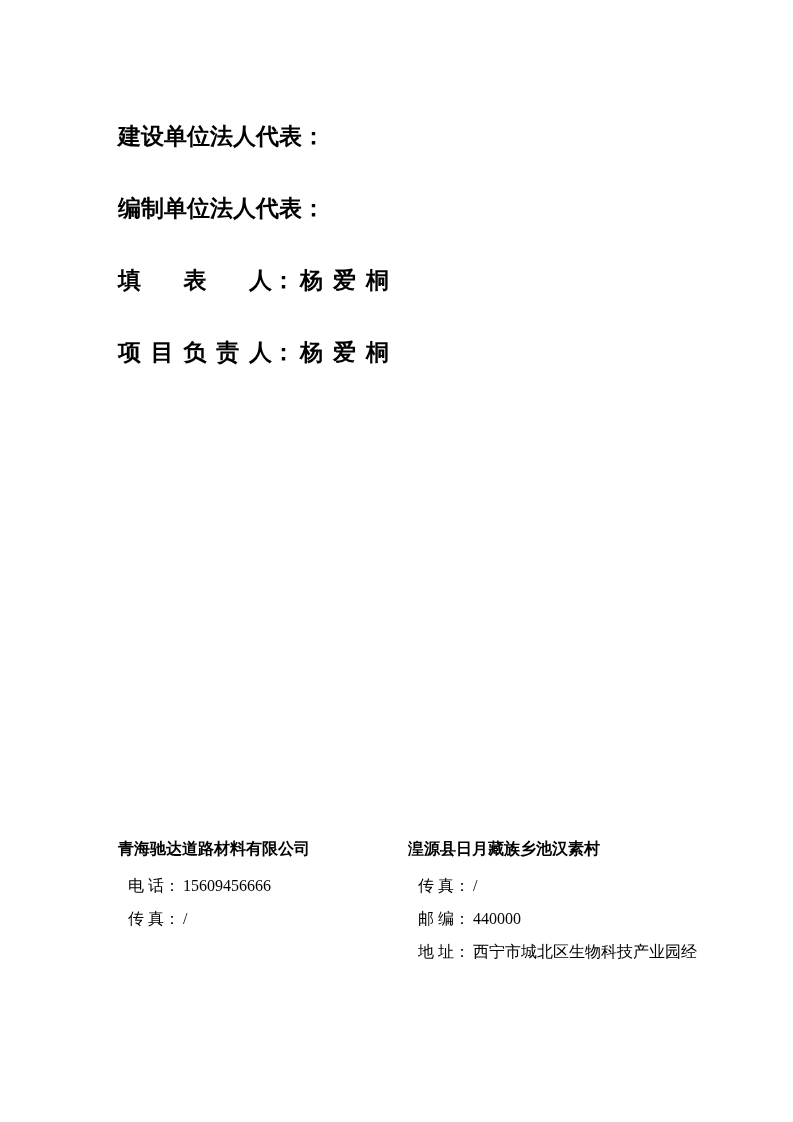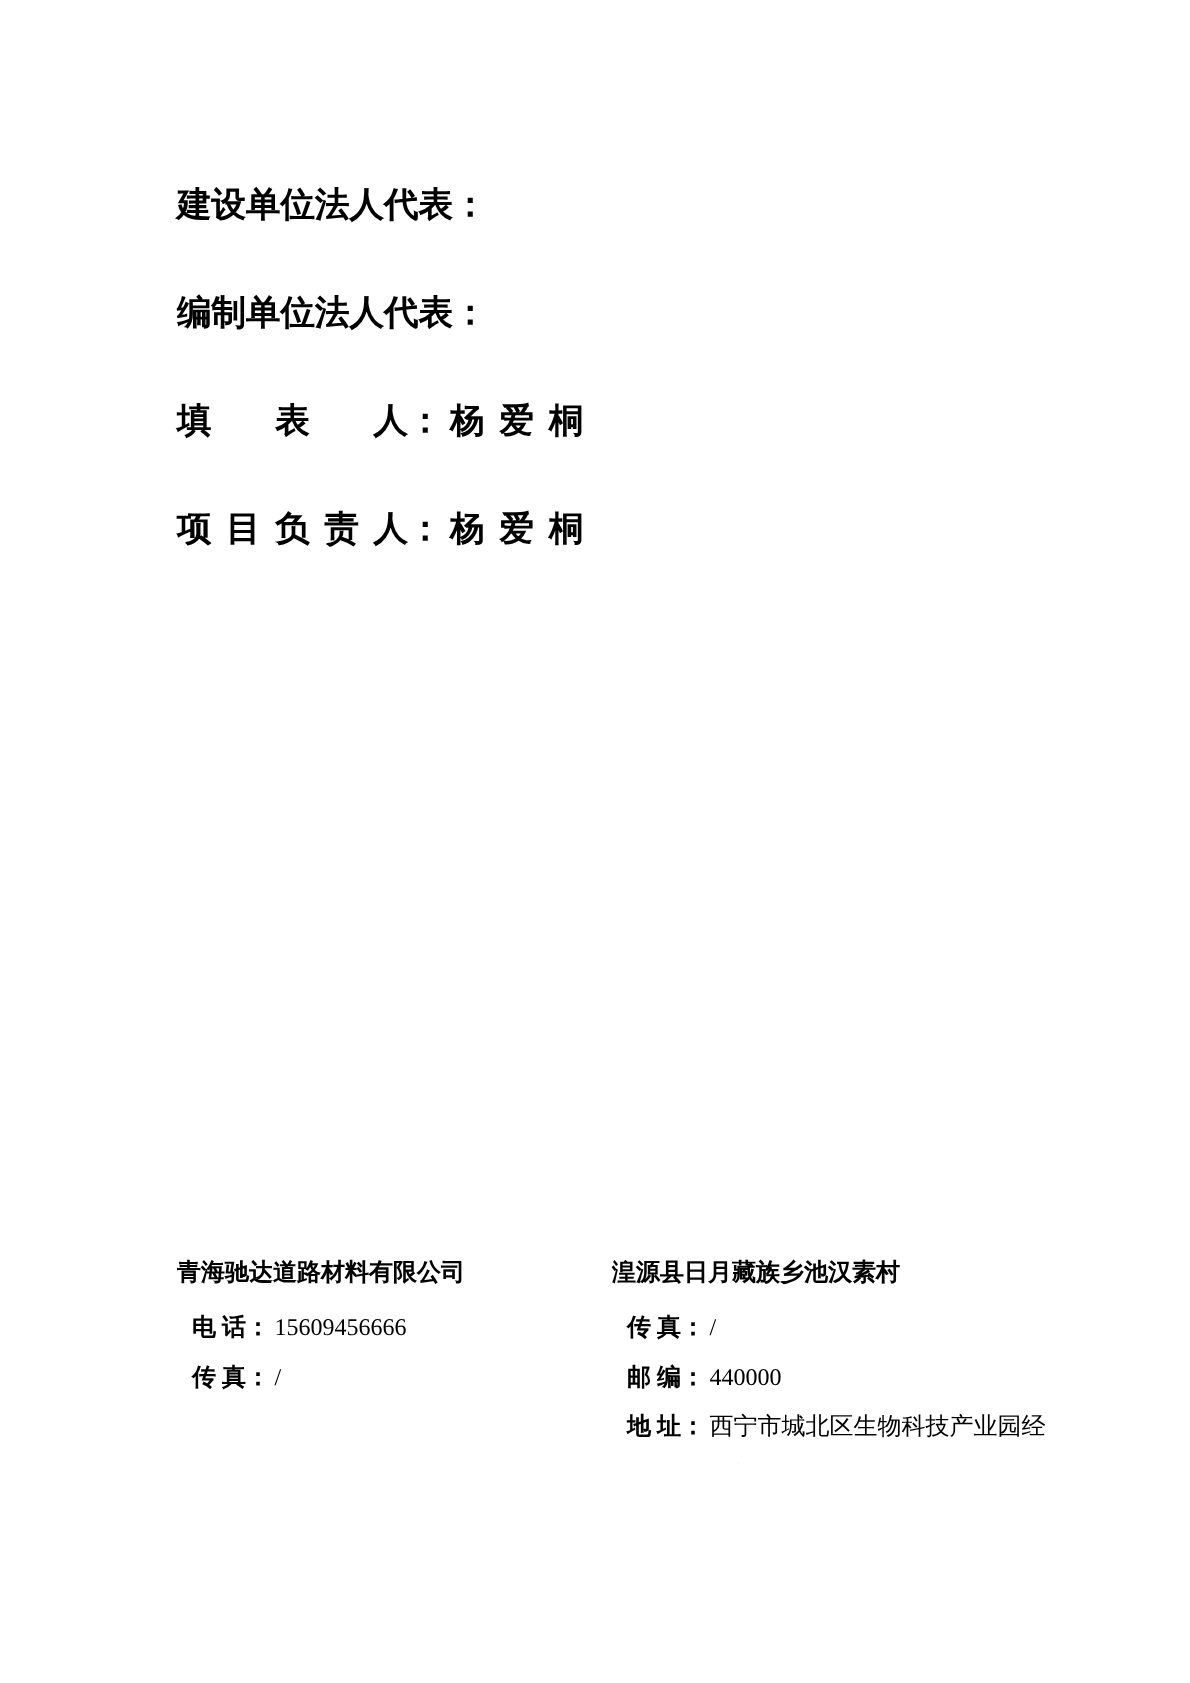--- a/index.html
+++ b/index.html
@@ -55,21 +55,21 @@
     display: flex;
     font-size: 16px;
     line-height: 33px;
   }
   .company { width: 290px; }
   .company-name {
     margin: 16px 0 4px 0;
     font-weight: bold;
   }
   .contact-row { margin: 0; }
-  .row-label { font-weight: bold; padding-left: 10px; }
+  .row-label { font-weight: normal; padding-left: 10px; }
   .row-value { margin-left: 3px; }
 </style>
 </head>
 <body>
 
 <div class="page">
 
   <div class="sig-block">
     <p class="sig-line">
       <span>建设单位法人代表：</span>

